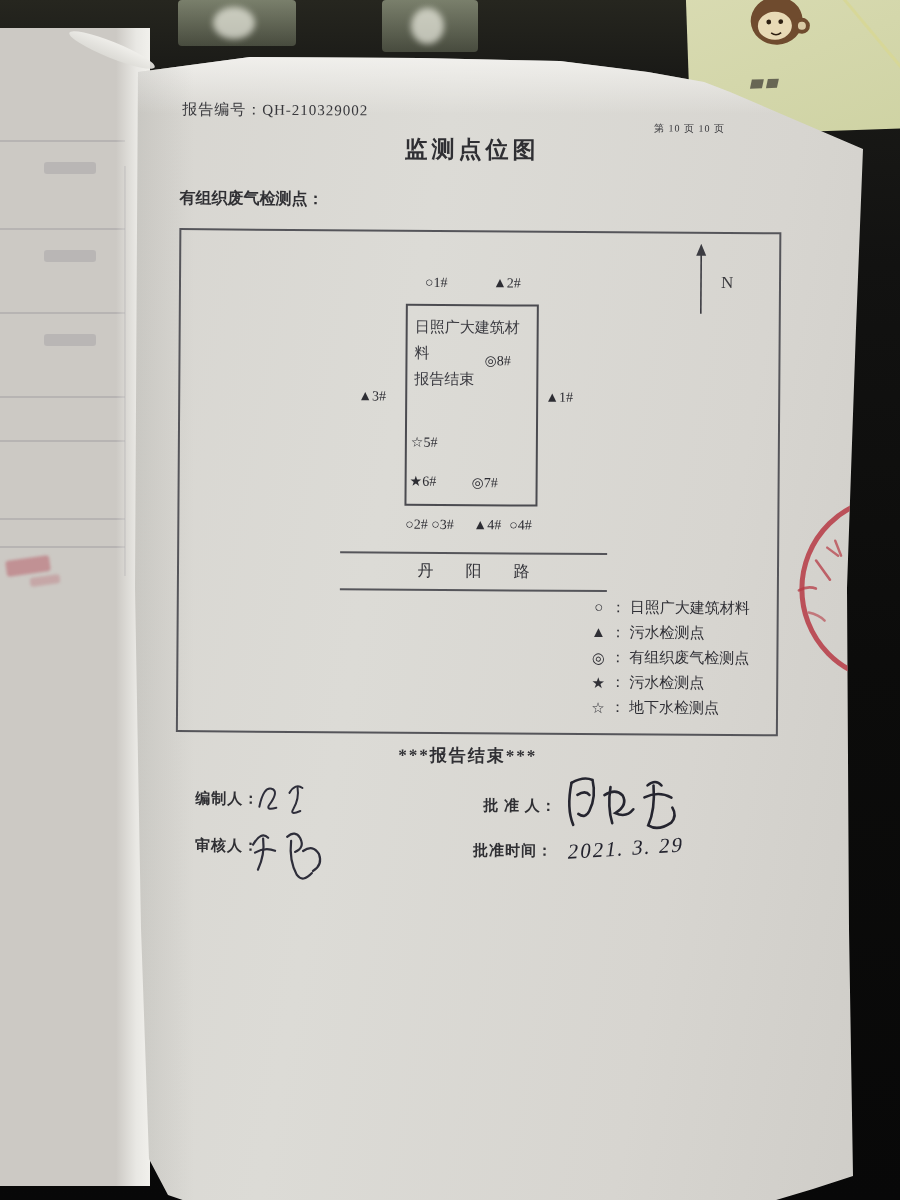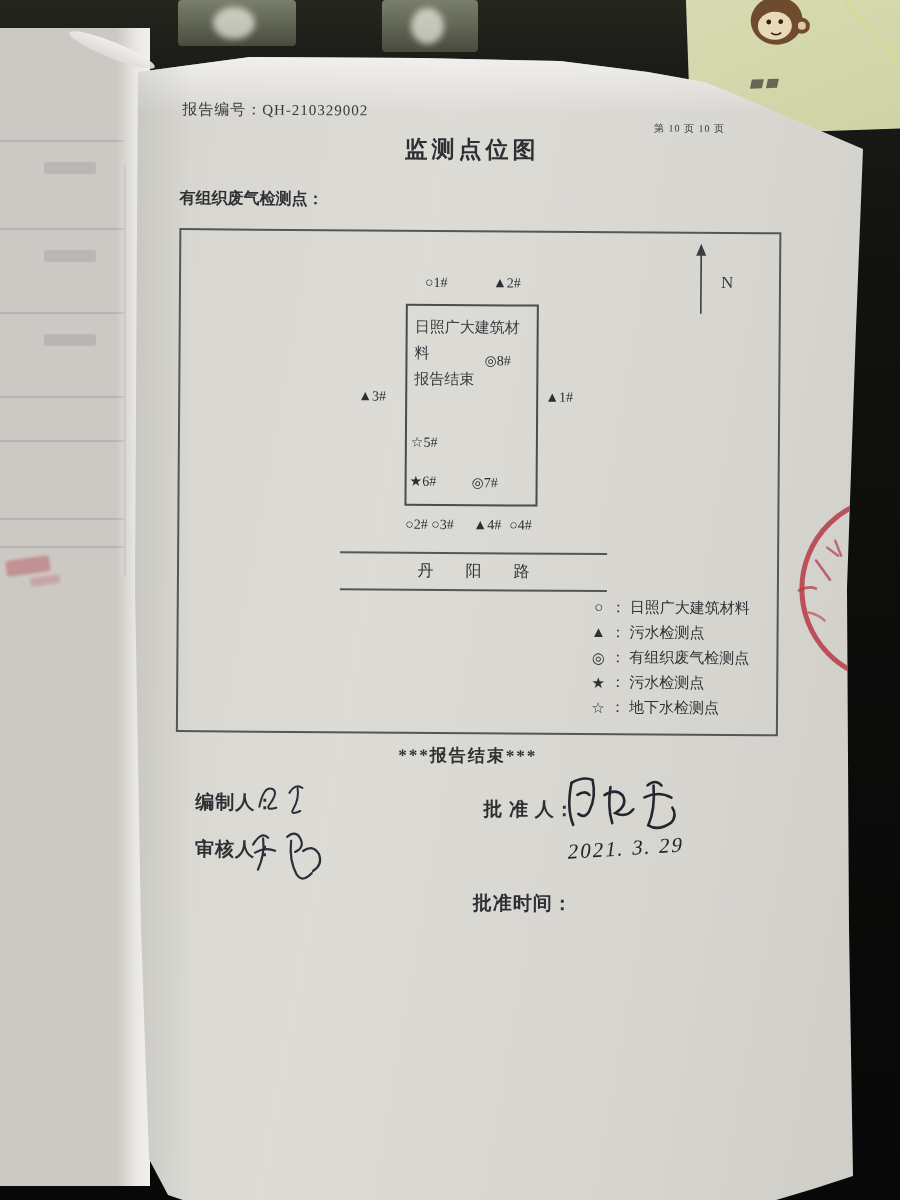--- a/index.html
+++ b/index.html
@@ -60,21 +60,21 @@
   .road{left:341px;top:524px;width:267px;height:35px;border-top:2px solid #55555a;
         border-bottom:2px solid #55555a;display:flex;align-items:center;justify-content:center;
         box-sizing:content-box;}
   .road span{font-size:16px;letter-spacing:32px;margin-right:-32px;color:#323238;}
   .legend{left:590px;top:566px;}
   .legend-row{height:25px;display:flex;align-items:center;font-size:15px;color:#303036;}
   .lg-sym{display:inline-block;width:20px;text-align:center;}
   .lg-colon{margin:0 4px 0 2px;}
   .end-marker{left:310px;top:716px;width:320px;text-align:center;font-size:17px;
               font-weight:bold;letter-spacing:2px;color:#2f2f33;}
-  .sig-label{font-size:19px;font-weight:bold;color:#2f2f33;letter-spacing:1px;}
+  .sig-label{font-size:15px;font-weight:bold;color:#2f2f33;letter-spacing:1px;}
   .stamp{left:770px;top:462px;width:130px;height:200px;}
 </style>
 </head>
 <body>
 
 <div class="scene">
   <div class="desk"></div>
 
   <div class="glass glass1">
       <div class="shine"></div>
@@ -220,21 +220,21 @@
           <path d="M14 18 Q26 11 35 15 Q39 32 32 46 Q28 54 21 49"></path>
           <path d="M20 30 Q28 25 32 30"></path>
           <path d="M53 22 Q50 42 55 58"></path>
           <path d="M47 30 Q58 23 65 30 Q71 40 58 48 Q69 53 76 44"></path>
           <path d="M90 20 Q98 13 104 20"></path>
           <path d="M87 32 Q101 25 114 32"></path>
           <path d="M96 20 Q98 44 91 60 Q101 66 114 57 Q120 50 115 42"></path>
         </g>
       </svg>
 
-      <span class="abs sig-label" style="left:476px;top:862px">批准时间：</span>
+      <span class="abs sig-label" style="left:476px;top:813px">批准时间：</span>
       <svg class="abs sig" style="left:564px;top:800px" width="150" height="45">
         <text transform="translate(6 30) rotate(-4) skewX(-12)" font-size="21" letter-spacing="2" fill="#23232e">2021. 3. 29</text>
       </svg>
 
       <svg class="abs stamp">
         <g stroke="#b63a44" fill="none" stroke-linecap="round">
           <circle cx="125" cy="96" r="92" stroke-width="5" opacity=".85"></circle>
           <path d="M30 98 q9 -5 17 -2" stroke-width="2.6" opacity=".75"></path>
           <path d="M47 68 l14 19" stroke-width="2.6" opacity=".75"></path>
           <path d="M58 55 l11 8 M66 48 l6 15" stroke-width="2.4" opacity=".7"></path>

